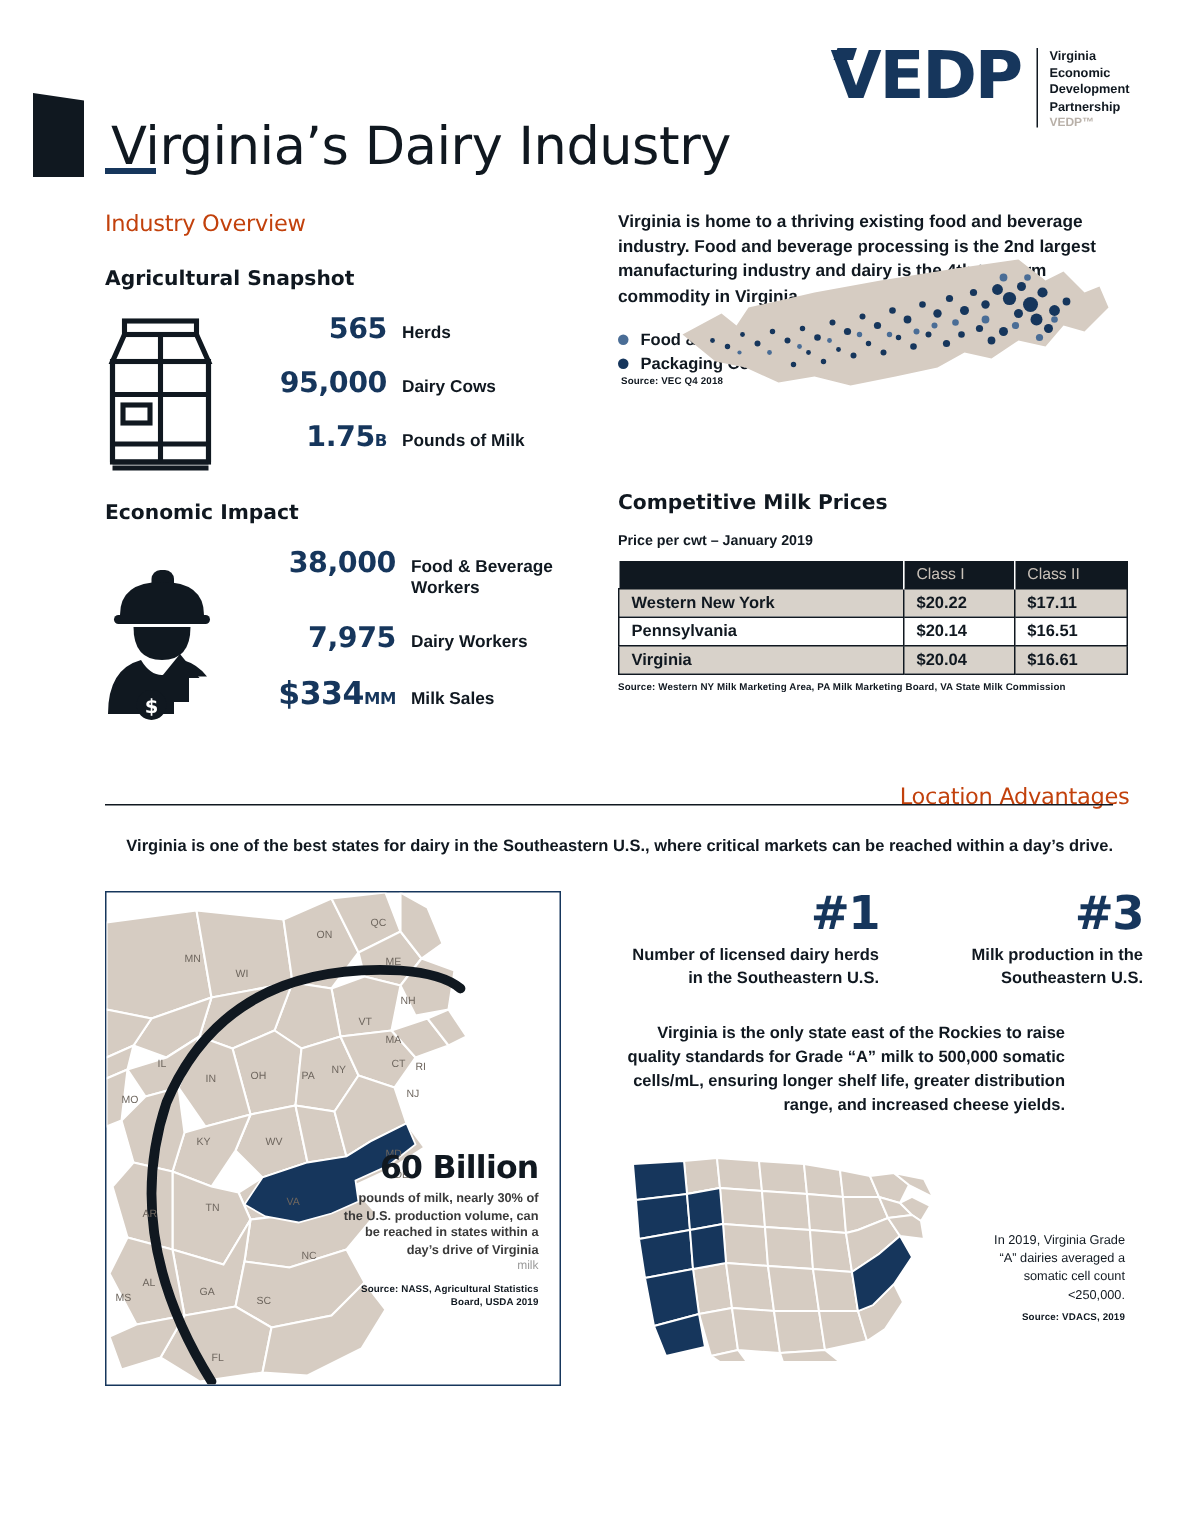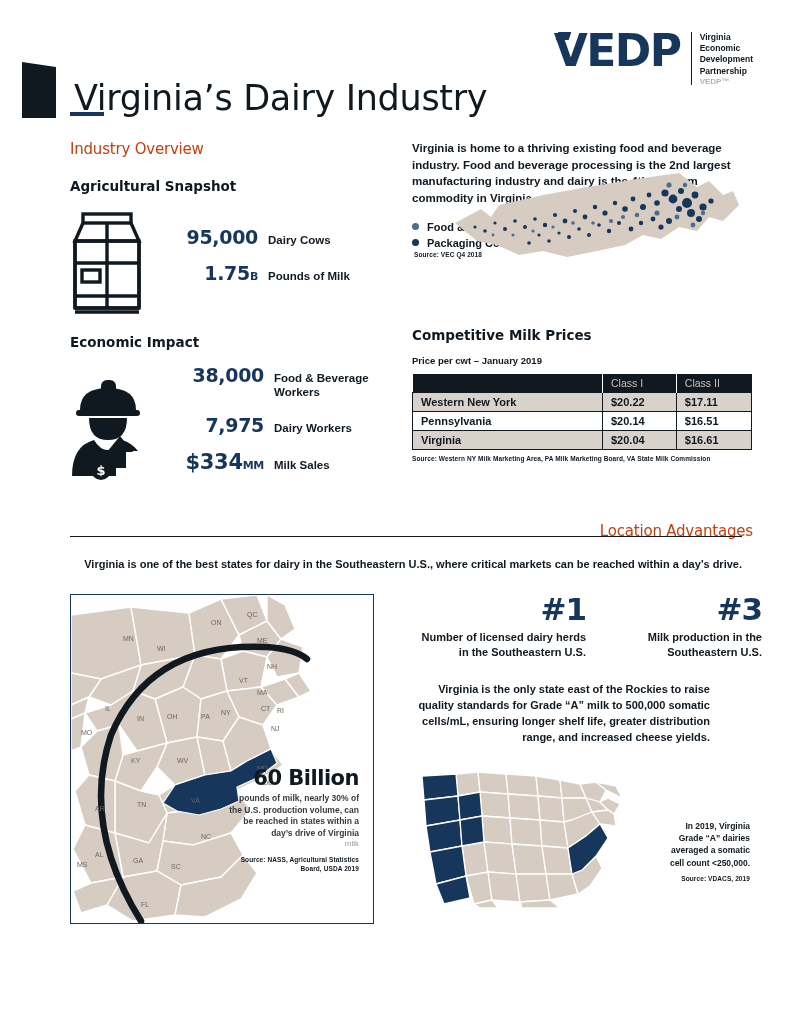--- a/index.html
+++ b/index.html
@@ -267,21 +267,21 @@
     margin-top: 22px; width: 300px;
   }
 
   .us-map-row { display: flex; margin-top: 22px; align-items: flex-start; }
   .us-note {
     width: 112px;
     padding-top: 52px;
     padding-left: 6px;
   }
   .us-note-text {
-    font-size: 8.5px; font-weight: 700;
+    font-size: 8.5px; font-weight: 400;
     line-height: 1.45; color: #101820; margin-left: 18px;
   }
   .us-note-src { margin-top: 6px; }
 </style>
 </head>
 <body>
 
 <div class="page">
 
   <div class="header">
@@ -319,20 +319,24 @@
             <rect x="13" y="6" width="48" height="9"></rect>
             <path d="M13 15 L5 33 L69 33 L61 15"></path>
             <path d="M37 15 L37 33 M5 33 L5 100 M69 33 L69 100 M37 33 L37 100"></path>
             <rect x="5" y="33" width="64" height="67"></rect>
             <path d="M5 55 L69 55 M5 88 L69 88"></path>
             <rect x="12" y="62" width="18" height="12"></rect>
             <path d="M5 100 L69 100 M5 104 L69 104"></path>
           </g>
         </svg>
         <div class="stat-rows">
+          <div class="stat-row">
+            <div class="stat-num"><span>565</span><span class="unit"></span></div>
+            <div class="stat-label">Herds</div>
+          </div>
           <div class="stat-row">
             <div class="stat-num"><span>95,000</span><span class="unit"></span></div>
             <div class="stat-label">Dairy Cows</div>
           </div>
           <div class="stat-row">
             <div class="stat-num"><span>1.75</span><span class="unit">B</span></div>
             <div class="stat-label">Pounds of Milk</div>
           </div>
         </div>
       </div>

